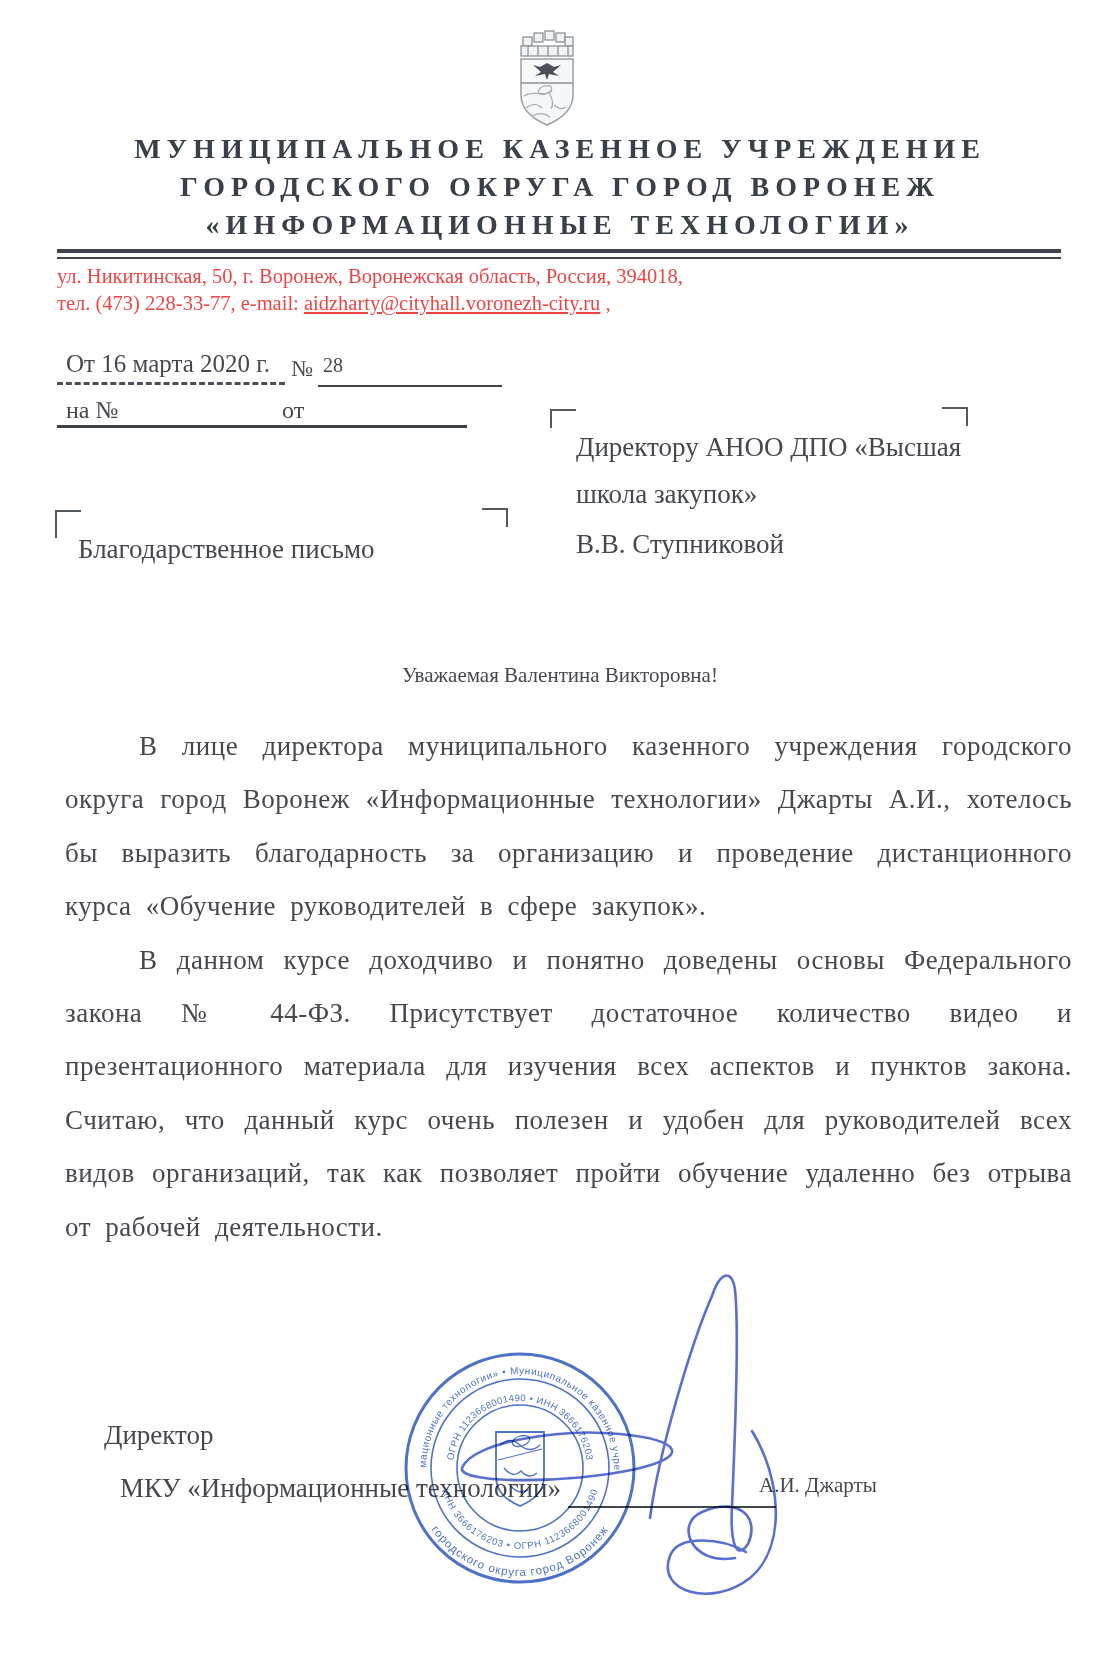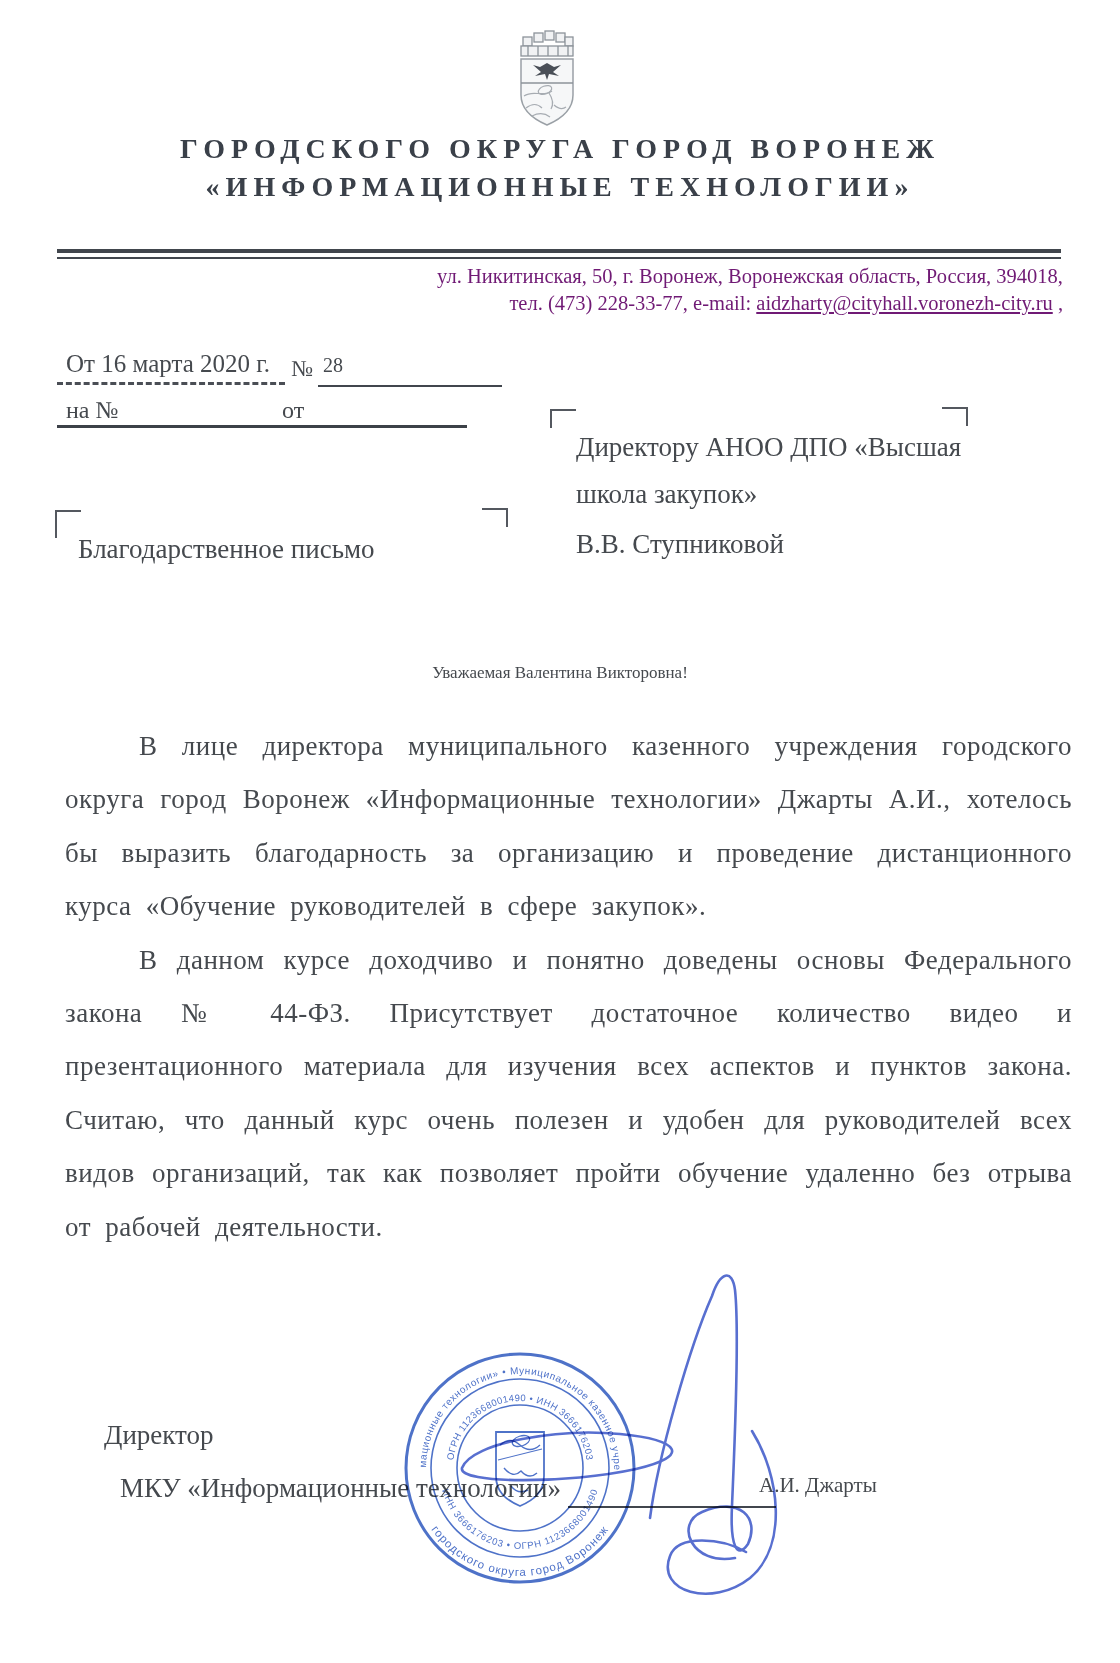--- a/index.html
+++ b/index.html
@@ -14,22 +14,22 @@
   .org-block{
     left:57px; top:130px; width:1006px; text-align:center;
     font-weight:bold; font-size:28px; letter-spacing:6px; line-height:38px;
     color:#3a4049;
   }
   .rule-double{
     left:57px; top:249px; width:1004px; height:4px;
     border-top:4px solid #41464d; border-bottom:2px solid #41464d;
   }
   .addr-block{
-    left:57px; top:263px; width:1006px; text-align:right;
-    font-size:20.5px; line-height:27px; color:#701a75;
+    left:57px; top:263px; width:1006px; text-align:left;
+    font-size:20.5px; line-height:27px; color:#ef4444;
   }
   .email{text-decoration:underline;}
   
   .ref-date{left:66px; top:350px; font-size:25px;}
   .ref-date-line{left:57px; top:382px; width:228px; border-top:3px dashed #4a4e55;}
   .ref-no{left:291px; top:356px; font-size:23px;}
   .ref-no-val{left:323px; top:354px; font-size:20px;}
   .ref-no-line{left:318px; top:385px; width:184px; border-top:2px solid #41464d;}
   .ref-na{left:66px; top:397px; font-size:24px;}
   .ref-ot{left:282px; top:397px; font-size:24px;}
@@ -39,21 +39,21 @@
   .corner.tl{border-left:2px solid #54585f; border-top:2px solid #54585f;}
   .corner.tr{border-right:2px solid #54585f; border-top:2px solid #54585f;}
   .rc-tl{left:550px; top:409px;}
   .rc-tr{left:942px; top:407px;}
   .sc-tl{left:55px; top:510px; height:26px;}
   .sc-tr{left:482px; top:508px;}
   
   .recipient{left:576px; top:424px; width:410px; font-size:27px; line-height:47px;}
   .recipient-name{left:576px; top:529px; font-size:27px;}
   .subject{left:78px; top:534px; font-size:27px;}
-  .salutation{left:57px; top:663px; width:1006px; text-align:center; font-size:17px;}
+  .salutation{left:57px; top:663px; width:1006px; text-align:center; font-size:21px;}
   
   .body-text{
     left:57px; top:720px; width:1007px;
     font-size:27px; line-height:53.4px; text-align:justify;
     word-spacing:7px; letter-spacing:0.5px;margin-left:8px;
   }
   .body-text p{margin:0; text-indent:74px;}
   
   .sig-title1{left:104px; top:1420px; font-size:27px;}
   .sig-title2{left:120px; top:1473px; font-size:27px;}
@@ -88,20 +88,21 @@
       <path d="M10,70 C20,63 28,72 38,65"></path>
       <ellipse cx="31" cy="64" rx="7" ry="4" transform="rotate(-20 31 64)"></ellipse>
       <path d="M35,67 q6,9 2,16"></path>
       <path d="M12,82 q9,-7 16,0"></path>
       <path d="M40,79 q7,6 12,2"></path>
       <path d="M18,90 q10,-5 18,1"></path>
     </g>
   </svg>
 
   <div class="abs org-block">
+    <div>МУНИЦИПАЛЬНОЕ КАЗЕННОЕ УЧРЕЖДЕНИЕ</div>
     <div>ГОРОДСКОГО ОКРУГА ГОРОД ВОРОНЕЖ</div>
     <div>«ИНФОРМАЦИОННЫЕ ТЕХНОЛОГИИ»</div>
   </div>
 
   <div class="abs rule-double"></div>
 
   <div class="abs addr-block">
     <div>ул. Никитинская, 50, г. Воронеж, Воронежская область, Россия, 394018,</div>
     <div>
       <span>тел. (473) 228-33-77, e-mail: </span><span class="email">aidzharty@cityhall.voronezh-city.ru</span><span> ,</span>

